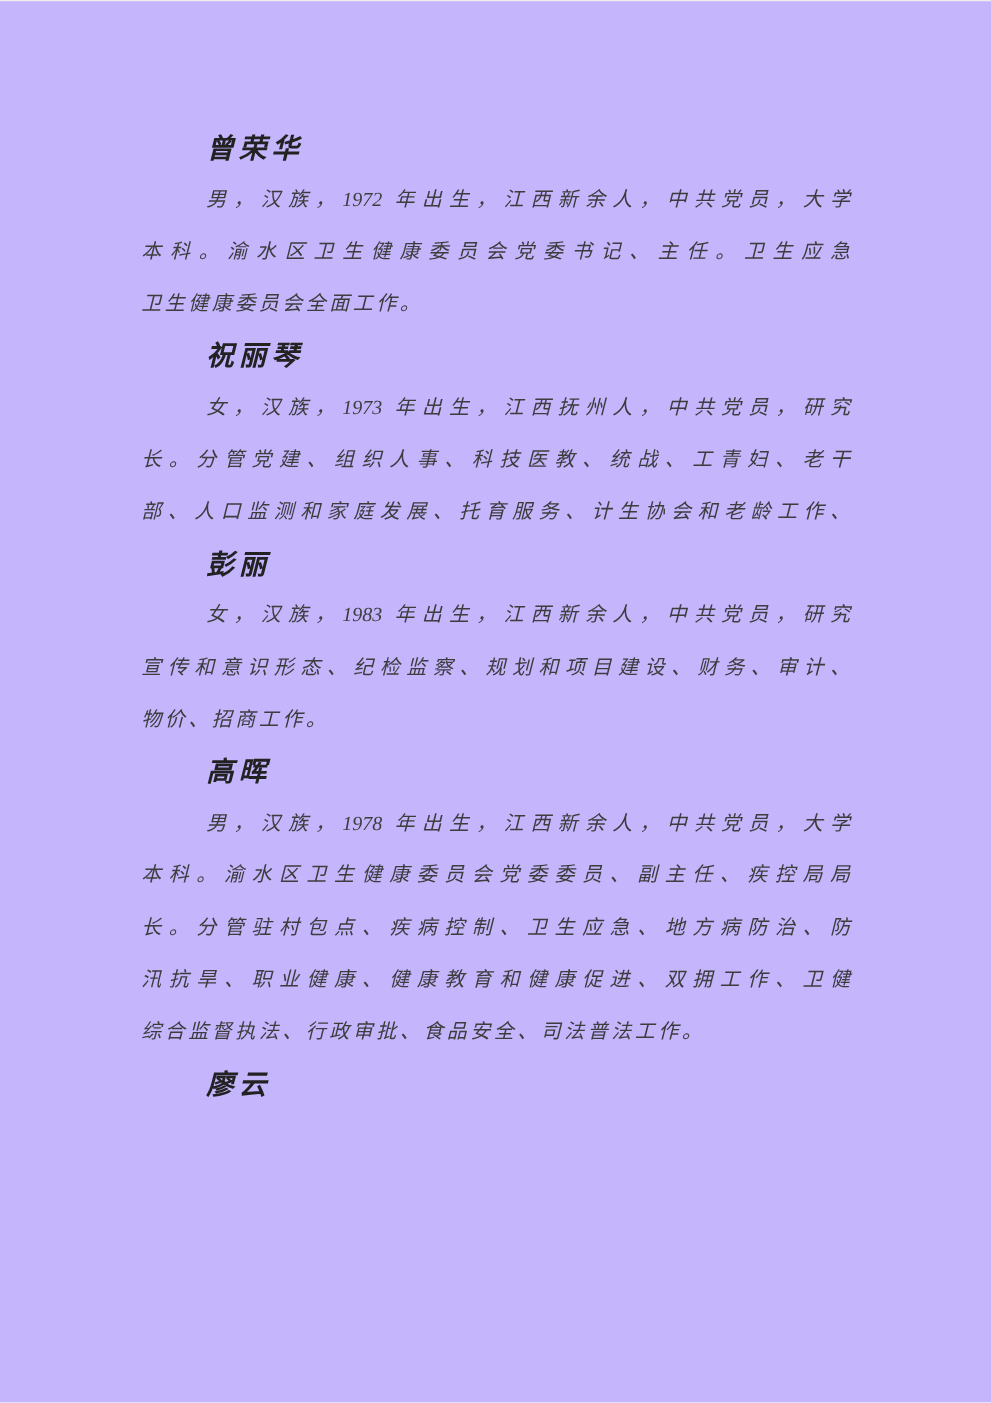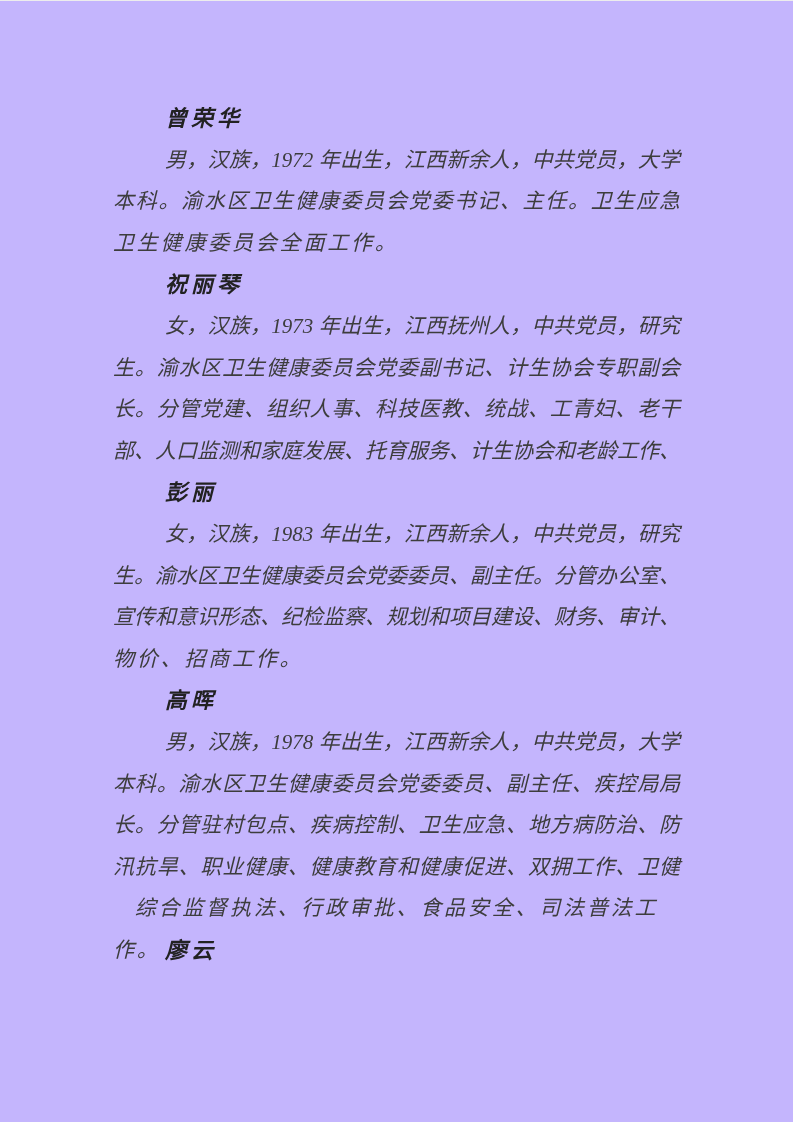--- a/index.html
+++ b/index.html
@@ -24,21 +24,21 @@
     left: 113px;
     top: 97px;
     width: 567px;
   }
   .entry { margin: 0; padding: 0; }
   .line {
     height: 41.6px;
     line-height: 41.6px;
     box-sizing: border-box;
     color: #3d3d3d;
-    font-size: 21px;
+    font-size: 16px;
     text-align: justify;
     text-align-last: justify;
     overflow: visible;
   }
   .line.heading {
     font-family: "Liberation Sans", "DejaVu Sans", sans-serif;
     font-weight: bold;
     font-size: 22px;
     letter-spacing: 4px;
     color: #222222;
@@ -62,28 +62,26 @@
   <div class="content">
       <div class="entry">
         <div class="line heading">曾荣华</div>
         <div class="line body first">男，汉族，1972 年出生，江西新余人，中共党员，大学</div>
         <div class="line body">本科。渝水区卫生健康委员会党委书记、主任。卫生应急</div>
         <div class="line body last">卫生健康委员会全面工作。</div>
       </div>
       <div class="entry">
         <div class="line heading">祝丽琴</div>
         <div class="line body first">女，汉族，1973 年出生，江西抚州人，中共党员，研究</div>
-        <div class="line body">生。渝水区卫生健康委员会党委副书记、计生协会专职副会</div>
         <div class="line body">长。分管党建、组织人事、科技医教、统战、工青妇、老干</div>
         <div class="line body">部、人口监测和家庭发展、托育服务、计生协会和老龄工作、</div>
       </div>
       <div class="entry">
         <div class="line heading">彭丽</div>
         <div class="line body first">女，汉族，1983 年出生，江西新余人，中共党员，研究</div>
-        <div class="line body">生。渝水区卫生健康委员会党委委员、副主任。分管办公室、</div>
         <div class="line body">宣传和意识形态、纪检监察、规划和项目建设、财务、审计、</div>
         <div class="line body last">物价、招商工作。</div>
       </div>
       <div class="entry">
         <div class="line heading">高晖</div>
         <div class="line body first">男，汉族，1978 年出生，江西新余人，中共党员，大学</div>
         <div class="line body">本科。渝水区卫生健康委员会党委委员、副主任、疾控局局</div>
         <div class="line body">长。分管驻村包点、疾病控制、卫生应急、地方病防治、防</div>
         <div class="line body">汛抗旱、职业健康、健康教育和健康促进、双拥工作、卫健</div>
         <div class="line body last">综合监督执法、行政审批、食品安全、司法普法工作。</div>

